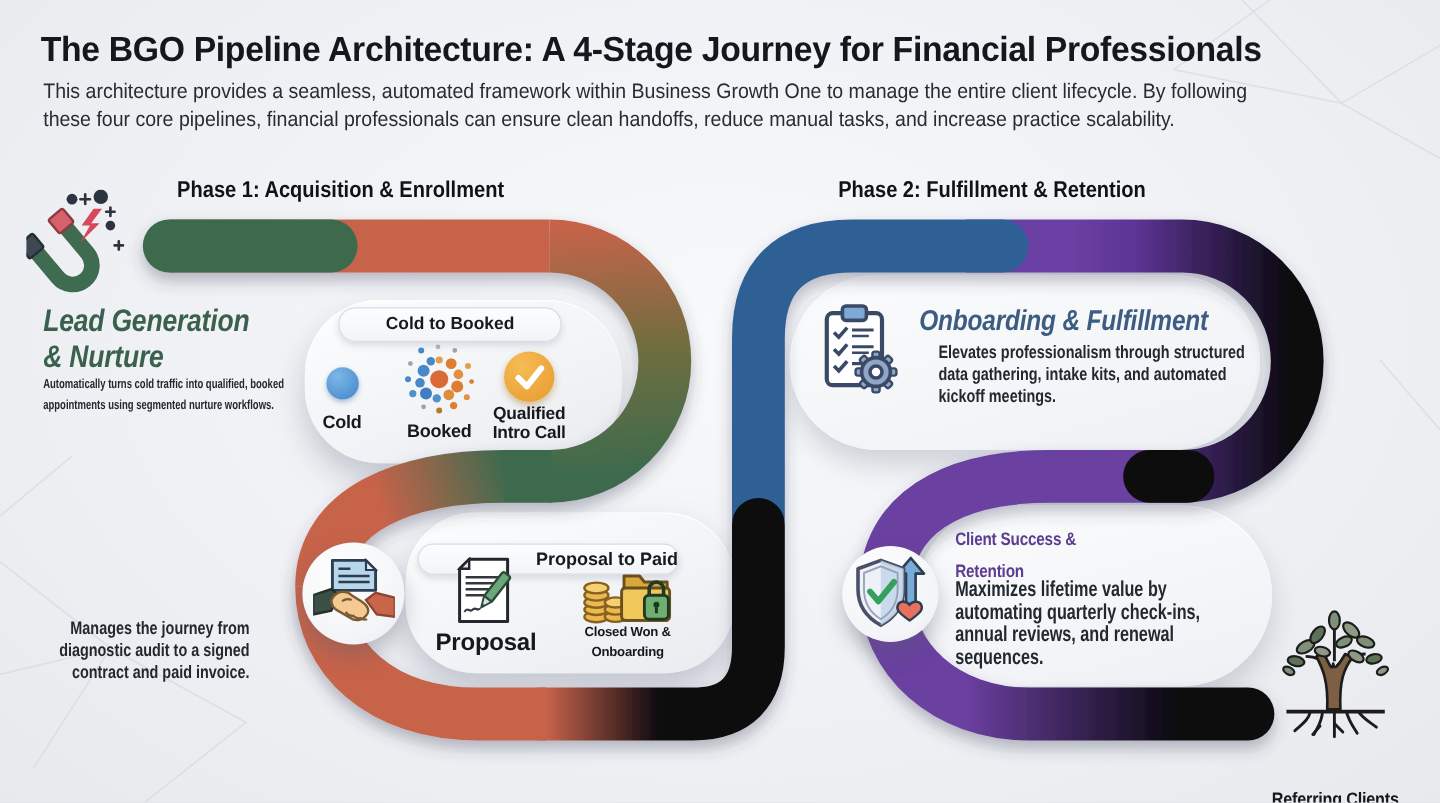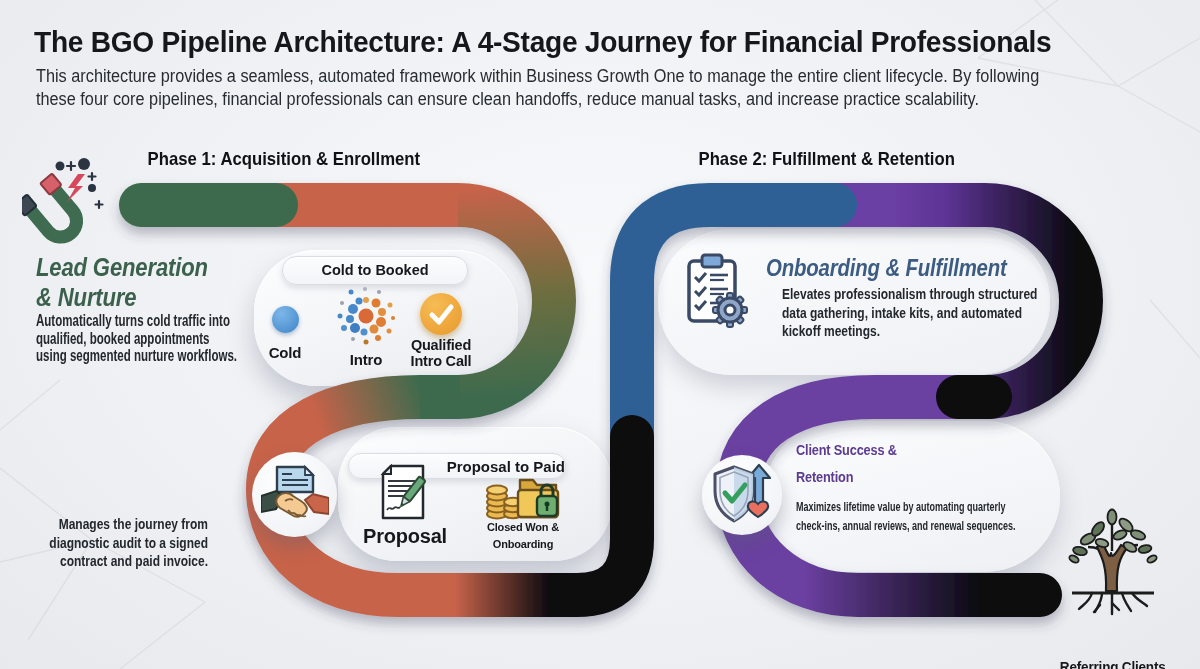--- a/index.html
+++ b/index.html
@@ -99,21 +99,21 @@
         <circle cx="-13" cy="23" r="2" fill="#9aa2ac"></circle>
       <circle cx="0" cy="26" r="2.5" fill="#b9782f"></circle>
         <circle cx="12" cy="22" r="3" fill="#df7d33"></circle>
       <circle cx="23" cy="15" r="2.5" fill="#e2903f"></circle>
         <circle cx="27" cy="2" r="2" fill="#df7d33"></circle>
       <circle cx="24" cy="-11" r="2.5" fill="#e2a04a"></circle>
         <circle cx="13" cy="-24" r="2" fill="#9aa2ac"></circle>
       <circle cx="-1" cy="-27" r="2" fill="#aab2bc"></circle>
         <circle cx="-15" cy="-24" r="2.5" fill="#4788c8"></circle>
     </svg>
-    <div class="abs itemlabel" style="left:78px;top:101px;width:68px;font-size:15px;">Intro</div>
+    <div class="abs itemlabel" style="left:78px;top:101px;width:68px;font-size:15px;">Booked</div>
 
     <div class="abs circle" style="left:166px;top:43px;width:42px;height:42px;background:radial-gradient(circle at 35% 28%,#f6bc55,#e8992c);box-shadow:0 3px 6px rgba(170,120,30,.45);">
       <svg width="42" height="42" viewBox="0 0 42 42">
           <polyline points="12,22 19,29 31,14" fill="none" stroke="#ffffff" stroke-width="5" stroke-linecap="round" stroke-linejoin="round"></polyline>
         </svg>
     </div>
     <div class="abs itemlabel" style="left:150px;top:88px;width:74px;font-size:14.5px;line-height:15.5px;">Qualified Intro Call</div>
   </div>
 
   <div class="abs card" style="left:338px;top:427px;width:274px;height:134px;border-radius:58px;">
@@ -199,40 +199,40 @@
       <path d="M632,431 V282 Q632,205 710,205 H835" stroke="#2e6195" stroke-linecap="round"></path>
       <path d="M450,595 H577 Q632,595 632,539 V437" stroke="url(#gS6)" stroke-linecap="round"></path>
       <path d="M141,205 H276" stroke="#3d6b4e" stroke-linecap="round"></path>
     </g>
   </svg>
 
   <div class="abs z3 stage-title" style="left:36px;top:252px;font-size:26px;line-height:30px;color:#3b614c;font-style:italic;">
     <span class="cond blk">Lead Generation</span>
     <span class="cond blk">&amp; Nurture</span>
   </div>
-  <div class="abs z3 stage-desc" style="left:36px;top:312px;font-size:16px;line-height:17.5px;">
+  <div class="abs z3 stage-desc" style="left:36px;top:312px;font-size:11px;line-height:17.5px;">
     <span class="cond" style="transform:scaleX(.72);white-space:normal;width:280px;">Automatically turns cold traffic into qualified, booked appointments using segmented nurture workflows.</span>
   </div>
 
   <div class="abs z3 stage-desc" style="left:-7px;top:515px;width:215px;text-align:right;font-size:15px;line-height:18.5px;">
     <span class="cond" style="transform:scaleX(.8);transform-origin:right top;white-space:normal;width:215px;">Manages the journey from diagnostic audit to a signed contract and paid invoice.</span>
   </div>
 
   <div class="abs z3 stage-title" style="left:766px;top:254px;font-size:24px;color:#3c5c82;font-style:italic;">
     <span class="cond">Onboarding &amp; Fulfillment</span>
   </div>
   <div class="abs z3 stage-desc" style="left:766px;top:285px;font-size:15px;line-height:18.5px;margin-left:16px;">
     <span class="cond" style="transform:scaleX(.8);white-space:normal;width:330px;">Elevates professionalism through structured data gathering, intake kits, and automated kickoff meetings.</span>
   </div>
 
   <div class="abs z3 stage-title" style="left:796px;top:437px;font-size:15px;line-height:26.5px;color:#5c3b90;">
     <span class="cond blk">Client Success &amp;</span>
     <span class="cond blk">Retention</span>
   </div>
-  <div class="abs z3 stage-desc" style="left:796px;top:498px;font-size:12px;line-height:18.5px;">
+  <div class="abs z3 stage-desc" style="left:796px;top:482px;font-size:18px;line-height:18.5px;">
     <span class="cond" style="transform:scaleX(.75);white-space:normal;width:320px;">Maximizes lifetime value by automating quarterly check-ins, annual reviews, and renewal sequences.</span>
   </div>
 
   <svg class="abs z3" style="left:22px;top:158px;" width="96" height="96" viewBox="0 0 96 96">
     <g transform="translate(36,60) rotate(-40)">
       <path d="M-16,-24 L-16,4 A16,16 0 0 0 16,4 L16,-24" fill="none" stroke="#3f6b50" stroke-width="13"></path>
       <rect x="-24" y="-38" width="15.5" height="15" rx="2" fill="#3d4852" stroke="#222e38" stroke-width="2"></rect>
       <rect x="8.5" y="-38" width="15.5" height="15" rx="2" fill="#d6616b" stroke="#8c3a42" stroke-width="2"></rect>
     </g>
     <path d="M56,16 l-10,14 h7 l-8,14 16,-16 h-7 l9,-12 z" fill="#d6485a"></path>

